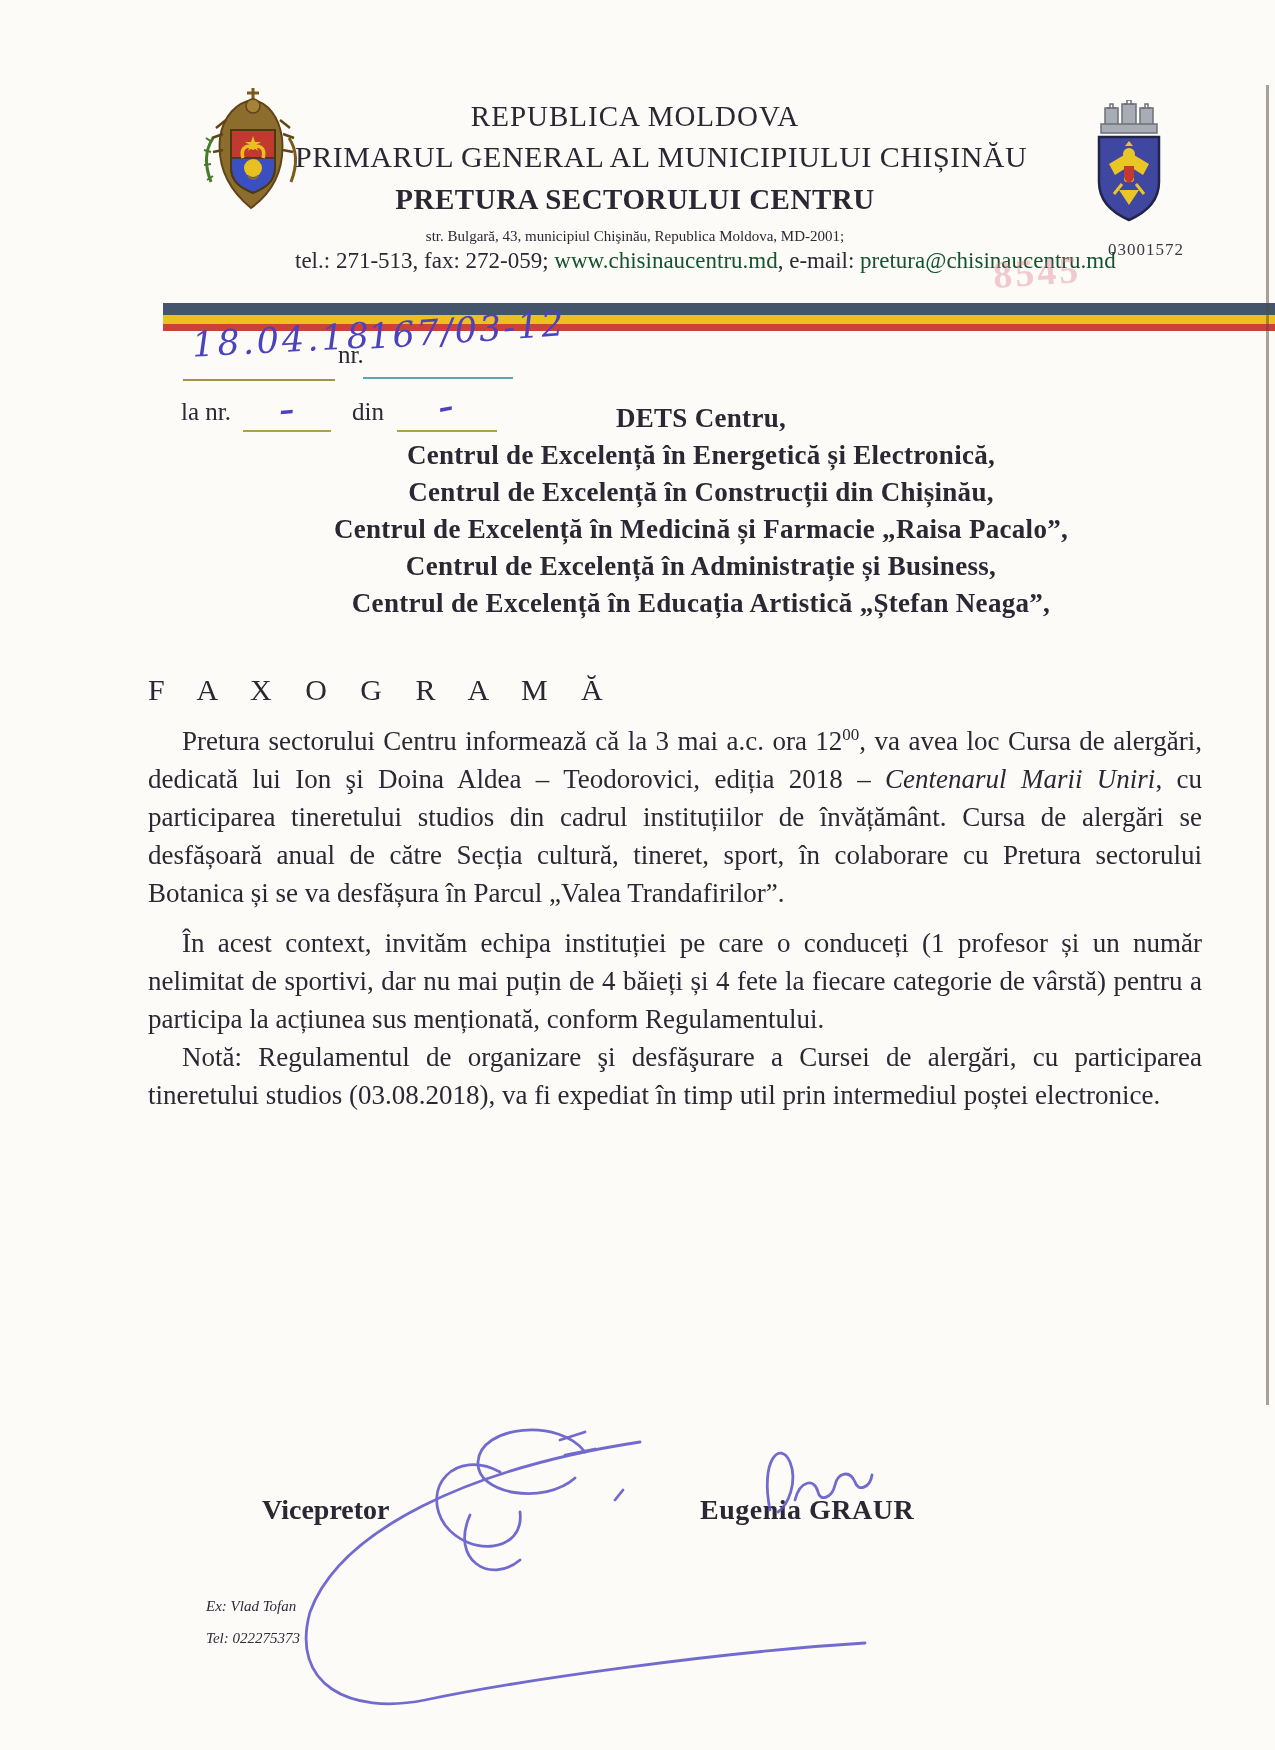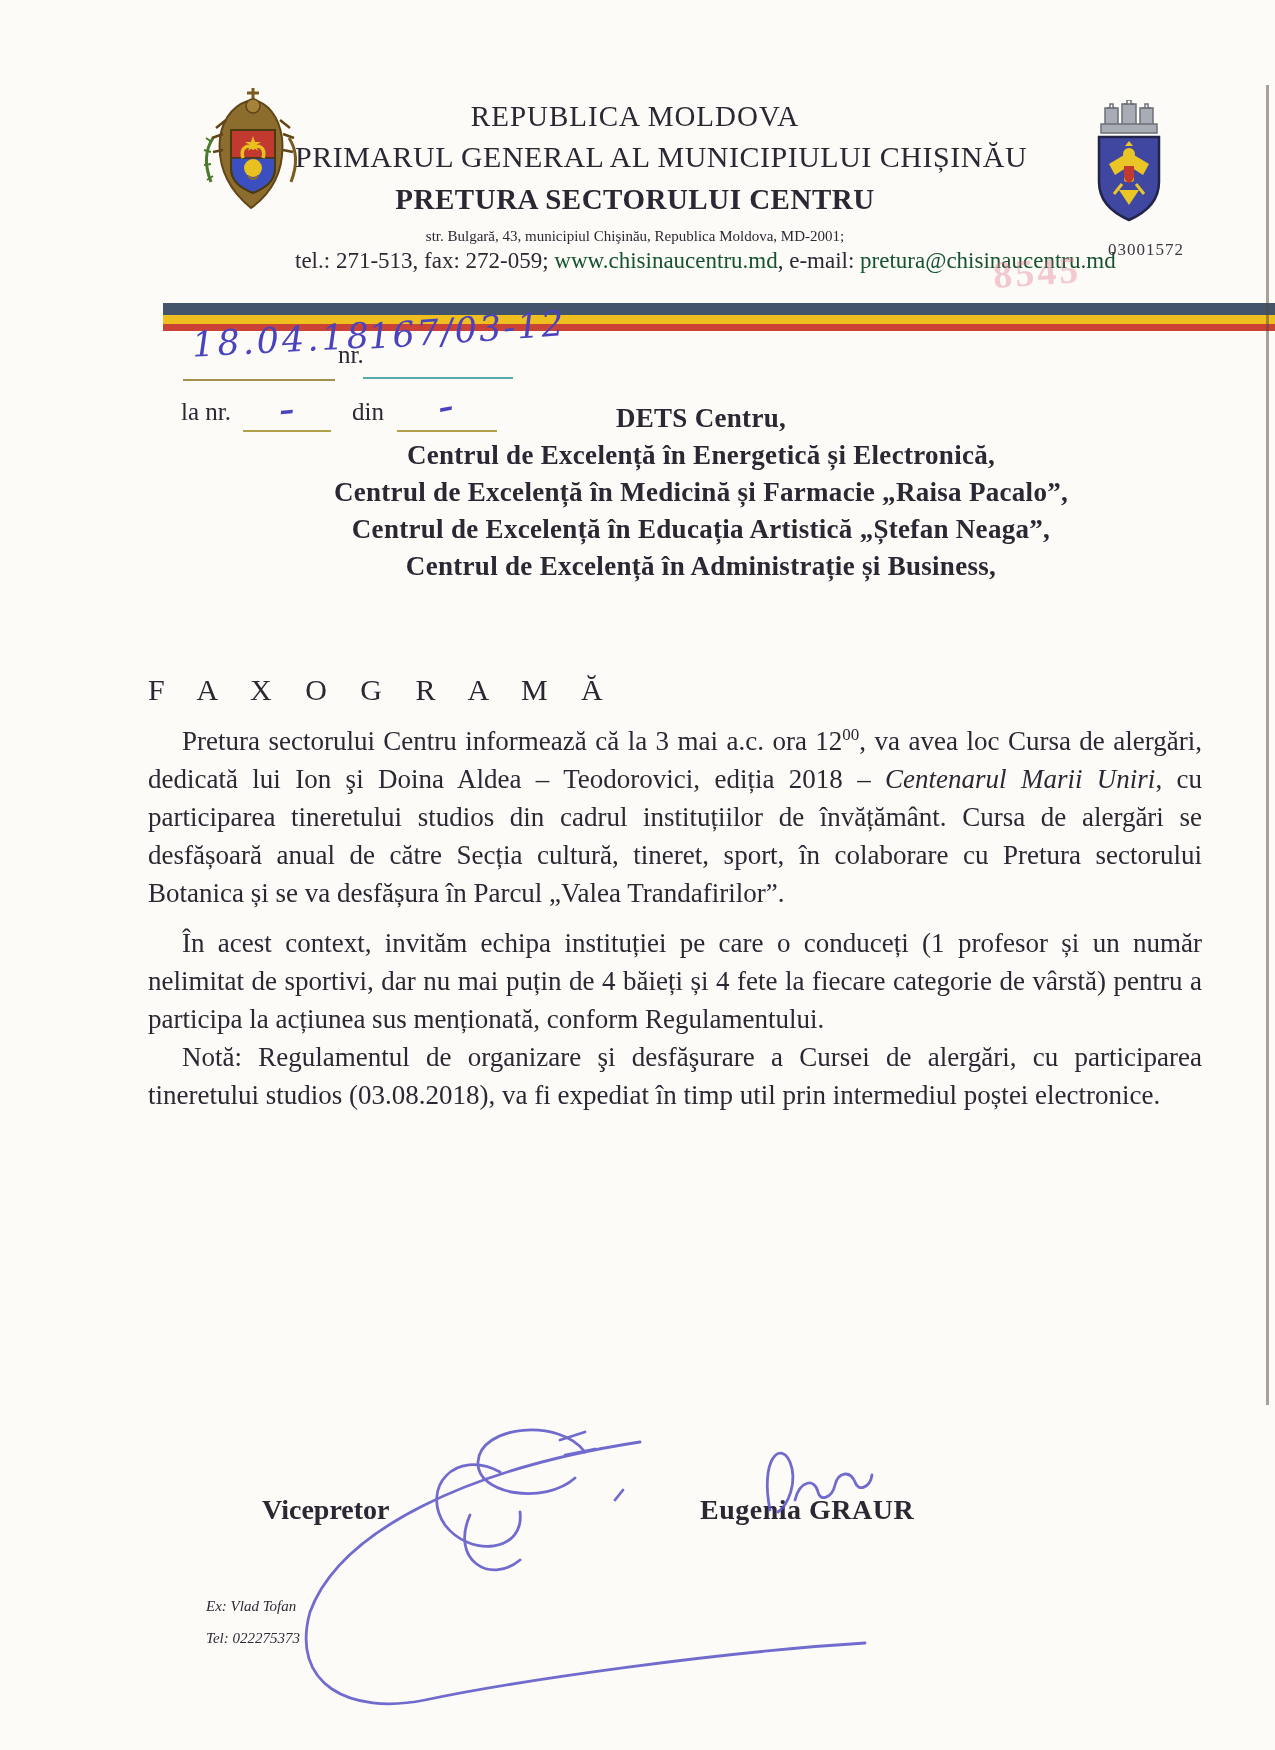--- a/index.html
+++ b/index.html
@@ -137,23 +137,24 @@
   <div class="lbl lanr-lbl">la nr.</div>
   <div class="uline u3"></div>
   <div class="hw mark m1">–</div>
   <div class="lbl din-lbl">din</div>
   <div class="uline u4"></div>
   <div class="hw mark m2">–</div>
 
   <div class="recipients">
     <div class="r-line">DETS Centru,</div>
     <div class="r-line">Centrul de Excelență în Energetică și Electronică,</div>
+    <div class="r-line">Centrul de Excelență în Construcții din Chișinău,</div>
     <div class="r-line">Centrul de Excelență în Medicină și Farmacie „Raisa Pacalo”,</div>
+    <div class="r-line">Centrul de Excelență în Administrație și Business,</div>
     <div class="r-line">Centrul de Excelență în Educația Artistică „Ștefan Neaga”,</div>
-    <div class="r-line">Centrul de Excelență în Administrație și Business,</div>
   </div>
 
   <div class="doc-title">F A X O G R A M Ă</div>
 
   <div class="body-text">
     <p><span>Pretura sectorului Centru informează că la 3 mai a.c. ora 12</span><span class="sup">00</span><span>, va avea loc Cursa de alergări, dedicată lui Ion şi Doina Aldea – Teodorovici, ediția 2018 – </span><em>Centenarul Marii Uniri</em><span>, cu participarea tineretului studios din cadrul instituțiilor de învățământ. Cursa de alergări se desfășoară anual de către Secția cultură, tineret,  sport, în colaborare cu Pretura sectorului Botanica și se va desfășura în Parcul „Valea Trandafirilor”.</span></p>
     <p class="gap">În acest context, invităm echipa instituției pe care o conduceți (1 profesor și un număr nelimitat de sportivi, dar nu mai puțin de 4 băieți și 4 fete la fiecare categorie de vârstă) pentru a participa la acțiunea sus menționată, conform Regulamentului.</p>
     <p>Notă: Regulamentul de organizare şi desfăşurare a Cursei de alergări, cu participarea tineretului studios (03.08.2018), va fi expediat în timp util prin intermediul poștei electronice.</p>
   </div>
 

